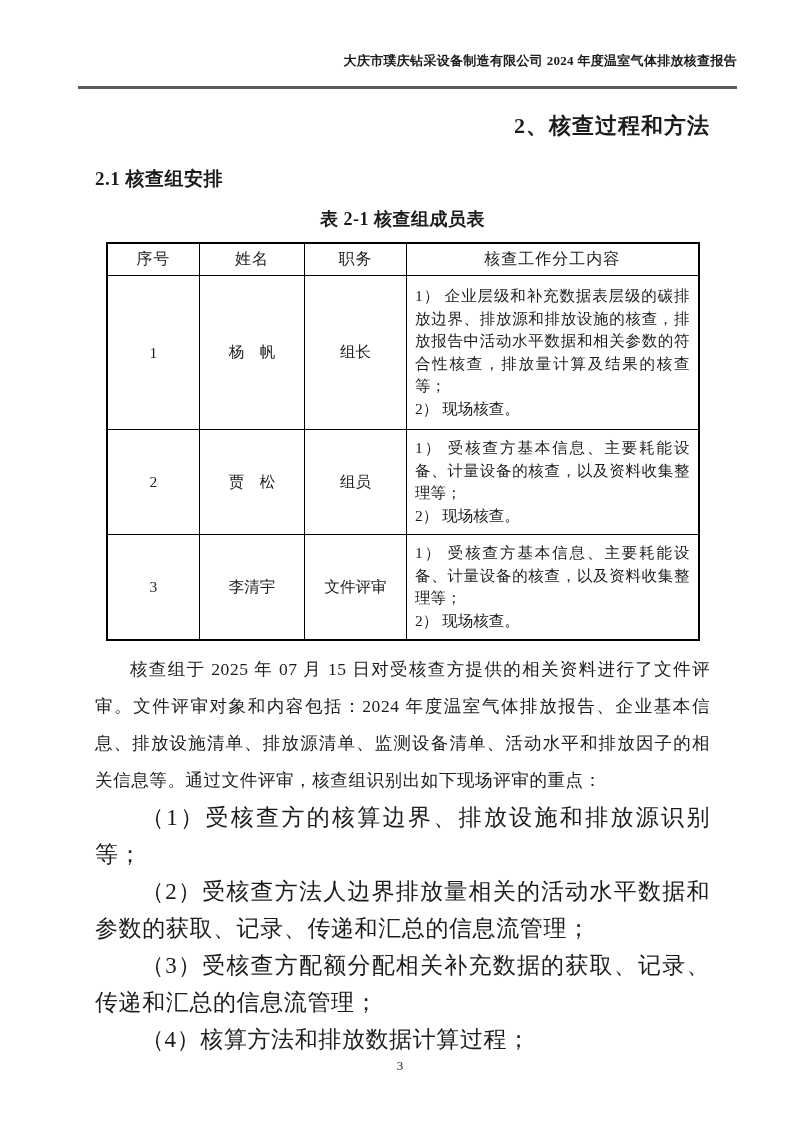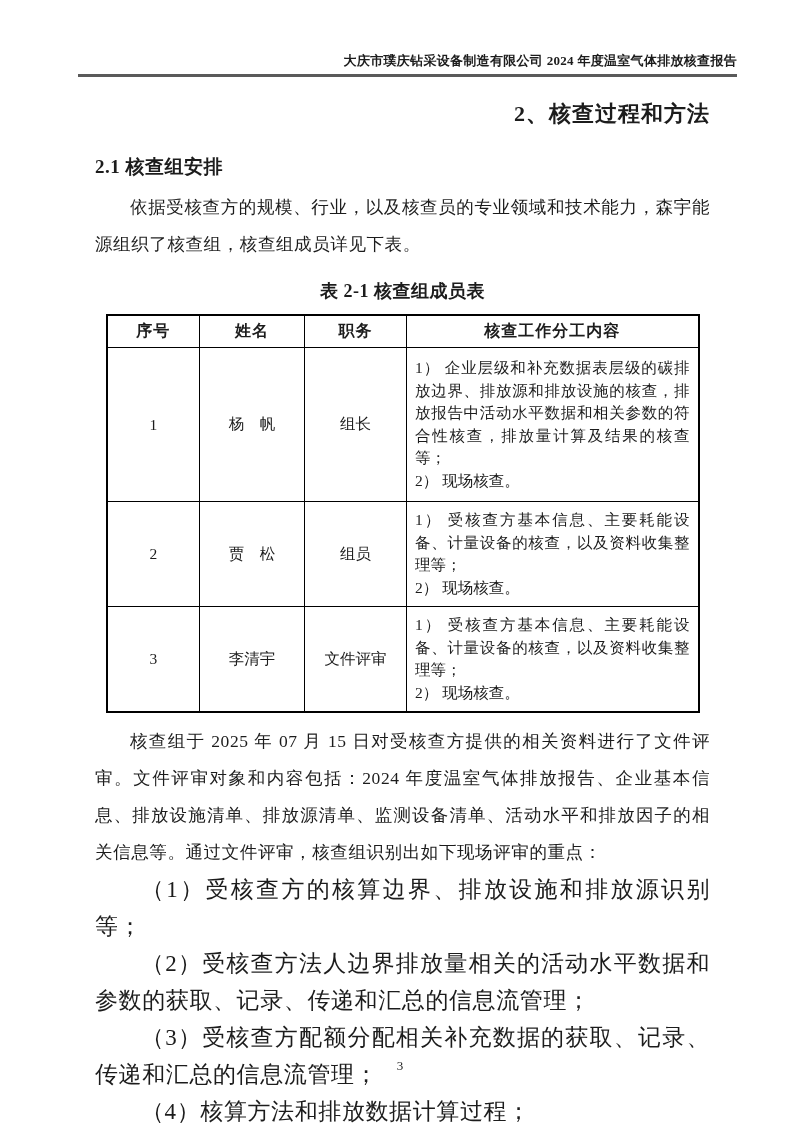--- a/index.html
+++ b/index.html
@@ -19,21 +19,21 @@
   .doc-header {
     margin: 0 63px 0 78px;
     padding-top: 52px;
     border-bottom: 3px solid #5a5a5a;
   }
   .doc-header .header-title {
     text-align: right;
     font-weight: bold;
     font-size: 13px;
     line-height: 18px;
-    padding-bottom: 4px;
+    padding-bottom: 16px;
     letter-spacing: 0.3px;
   }
 
   
   .content {
     margin: 0 90px 0 95px; 
   }
 
   h1.sec {
     font-size: 22px;
@@ -89,21 +89,21 @@
   table.team col.c2 { width: 105px; }
   table.team col.c3 { width: 102px; }
   table.team col.c4 { width: 292px; }
   table.team th, table.team td {
     border: 1px solid #000;
     vertical-align: middle;
     box-sizing: border-box;
   }
   table.team th {
     font-size: 16px;
-    font-weight: bold;
+    font-weight: normal;
     text-align: center;
     padding: 5px 2px;
     letter-spacing: 1px;
   }
   table.team td.cc {
     text-align: center;
     font-size: 15.5px;
     padding: 4px 2px;
   }
   table.team td.duties {
@@ -134,21 +134,20 @@
   <div class="doc-header">
     <div class="header-title">大庆市璞庆钻采设备制造有限公司 2024 年度温室气体排放核查报告</div>
   </div>
 
   <div class="content">
 
     <h1 class="sec">2、核查过程和方法</h1>
 
     <h2 class="sec">2.1 核查组安排</h2>
 
-    <p class="body-par">依据受核查方的规模、行业，以及核查员的专业领域和技术能力，森宇能源组织了核查组，核查组成员详见下表。</p>
 
     <div class="table-caption">表 2-1 核查组成员表</div>
 
     <table class="team">
       <colgroup>
         <col class="c1">
           <col class="c2">
           <col class="c3">
           <col class="c4">
       </colgroup>

